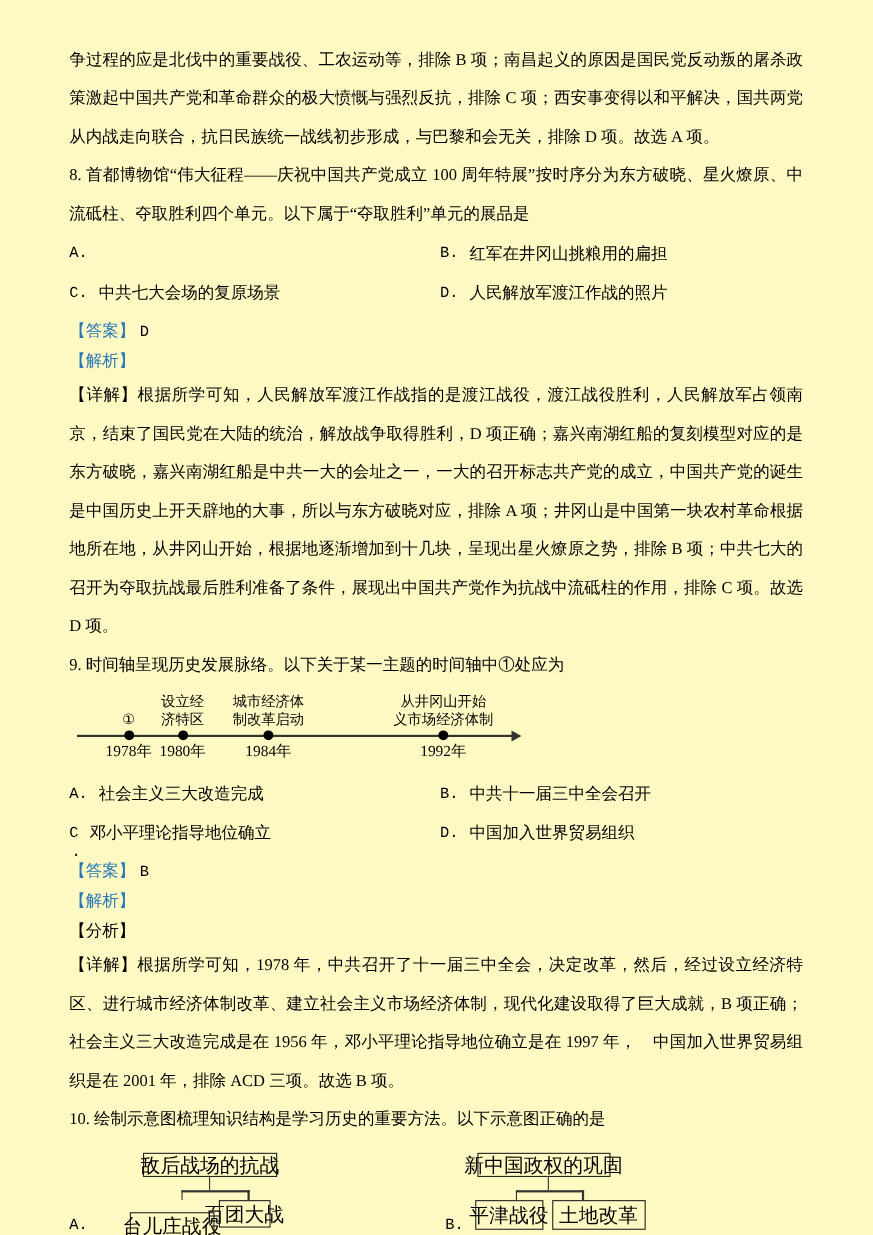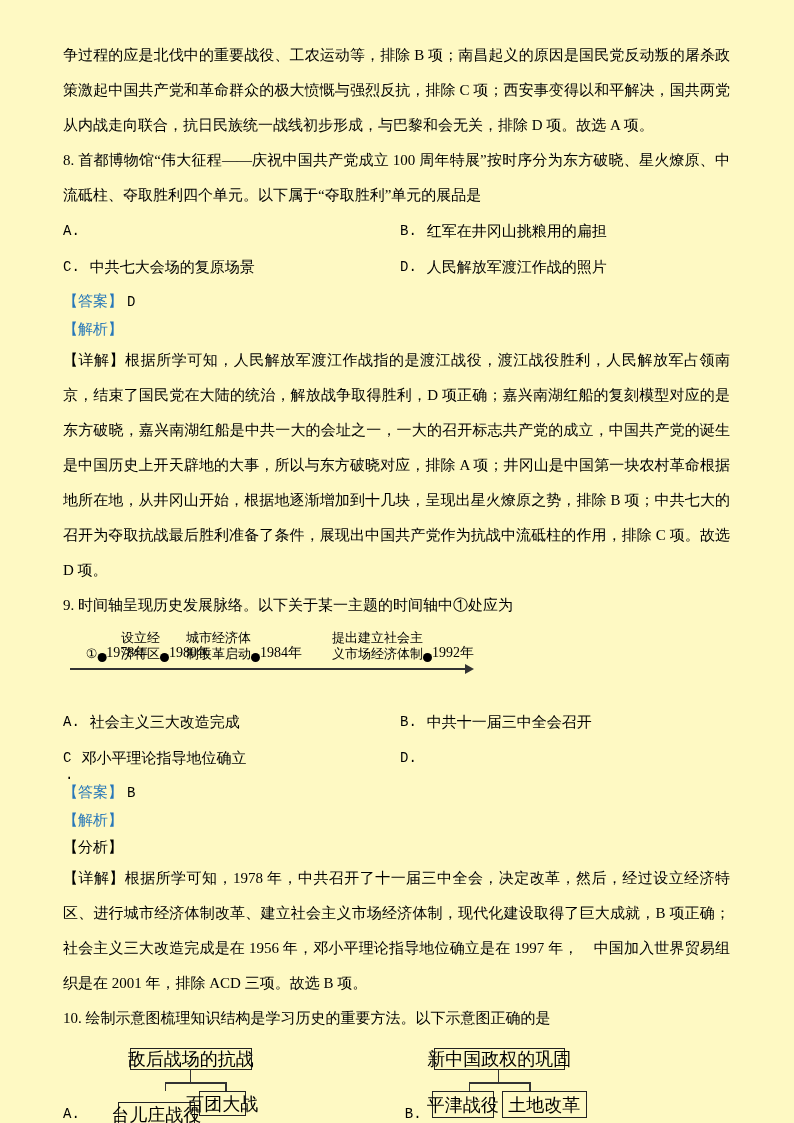--- a/index.html
+++ b/index.html
@@ -17,21 +17,21 @@
   .opts{display:grid;grid-template-columns:337px 1fr;margin:1px 0 2px 0;}
   .opt{height:36px;line-height:24px;display:flex;align-items:flex-start;padding-top:5px;box-sizing:border-box;}
   .olabel{font-family:"Liberation Mono",monospace;font-size:14px;margin-right:10px;flex:0 0 auto;}
   .clabel{position:relative;display:inline-block;}
   .cdot{position:absolute;left:2px;top:17px;}
   
   .timeline{position:relative;height:74px;margin:4px 0 4px 0;}
   .tl-line{position:absolute;left:7px;top:41px;width:396px;height:2px;background:#333;}
   .tl-arrow{position:absolute;left:402px;top:37px;width:0;height:0;
     border-left:9px solid #333;border-top:5px solid transparent;border-bottom:5px solid transparent;}
-  .tl-ev{position:absolute;top:0;transform:translateX(-50%);display:flex;flex-direction:row;align-items:flex-end;}
+  .tl-ev{position:absolute;top:0;transform:translateX(-50%);display:flex;flex-direction:column;align-items:center;}
   .tl-label{height:35px;display:flex;flex-direction:column;justify-content:flex-end;align-items:center;
     font-size:13px;line-height:16px;white-space:nowrap;font-family:"Liberation Serif",serif;}
   .tl-dot{width:9px;height:9px;border-radius:50%;background:#000;margin-top:2px;}
   .tl-year{font-size:14px;line-height:19px;margin-top:1px;white-space:nowrap;}
   
   .dgrow{display:flex;align-items:flex-end;margin-top:12px;}
   .dglabel{font-family:"Liberation Mono",monospace;font-size:14px;margin-right:10px;padding-bottom:4px;}
   .diagram{position:relative;height:78px;}
   .dbox{position:absolute;border:1.5px solid #222;box-sizing:border-box;
     display:flex;align-items:center;justify-content:center;
@@ -100,21 +100,21 @@
     <div class="tl-ev" style="left:181px">
       <div class="tl-label">
         <div>城市经济体</div>
         <div>制改革启动</div>
       </div>
       <div class="tl-dot"></div>
       <div class="tl-year">1984年</div>
     </div>
     <div class="tl-ev" style="left:340px">
       <div class="tl-label">
-        <div>提出建立社会主</div>
+        <div>从井冈山开始</div>
         <div>义市场经济体制</div>
       </div>
       <div class="tl-dot"></div>
       <div class="tl-year">1992年</div>
     </div>
   </div>
 
   <div class="opts">
     <div class="opt">
       <span class="olabel">A.</span>
@@ -126,20 +126,21 @@
     </div>
     <div class="opt">
       <span class="olabel clabel">
         <span>C</span>
         <span class="cdot">.</span>
       </span>
       <span>邓小平理论指导地位确立</span>
     </div>
     <div class="opt">
       <span class="olabel">D.</span>
+      <span>中国加入世界贸易组织</span>
     </div>
   </div>
 
   <p class="sline">
     <span class="blue">【答案】</span><span class="ansletter">B</span>
   </p>
   <p class="sline">
     <span class="blue">【解析】</span>
   </p>
   <p class="sline">
@@ -160,21 +161,21 @@
         <div class="cline" style="left:75px;top:34px;width:62px;height:1.5px"></div>
         <div class="cline" style="left:75px;top:34px;width:1.5px;height:9px"></div>
         <div class="cline" style="left:135.5px;top:34px;width:1.5px;height:9px"></div>
         <div class="dbox" style="left:28px;top:54px;width:77px;height:25px">台儿庄战役</div>
         <div class="dbox" style="left:109px;top:43px;width:47px;height:25px">百团大战</div>
       </div>
     </div>
     <div class="dgroup dgroup-b">
       <span class="dglabel">B.</span>
       <div class="diagram" style="width:180px">
-        <div class="dbox" style="left:2px;top:0;width:131px;height:22px">新中国政权的巩固</div>
+        <div class="dbox" style="left:2px;top:0;width:121px;height:22px">新中国政权的巩固</div>
         <div class="cline" style="left:66px;top:22px;width:1.5px;height:12px"></div>
         <div class="cline" style="left:37px;top:34px;width:62px;height:1.5px"></div>
         <div class="cline" style="left:37px;top:34px;width:1.5px;height:9px"></div>
         <div class="cline" style="left:97.5px;top:34px;width:1.5px;height:9px"></div>
         <div class="dbox" style="left:0;top:43px;width:62px;height:27px">平津战役</div>
         <div class="dbox" style="left:70px;top:43px;width:85px;height:27px">土地改革</div>
       </div>
     </div>
   </div>
 

